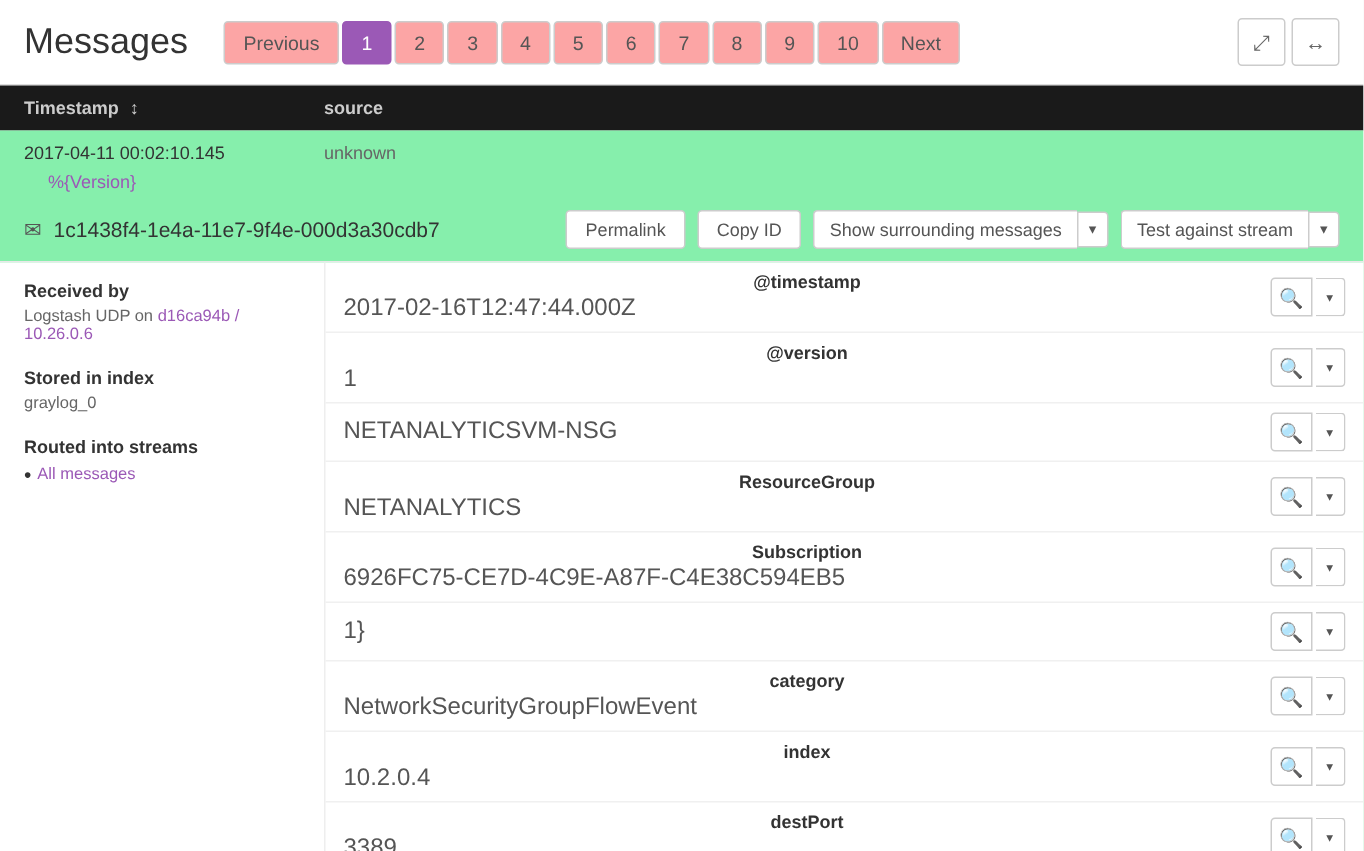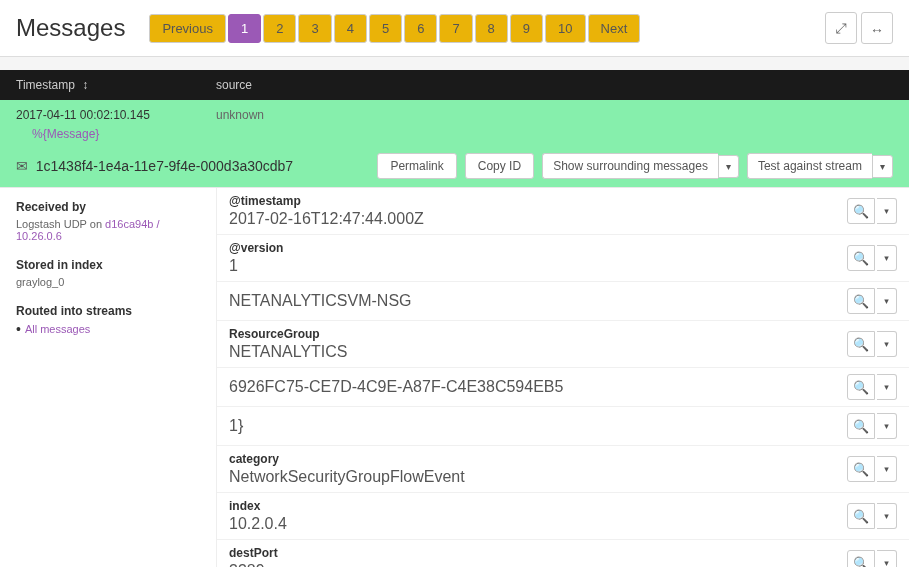--- a/index.html
+++ b/index.html
@@ -22,21 +22,21 @@
 
     .pagination {
       display: flex;
       align-items: center;
       gap: 2px;
     }
 
     .pagination button {
       padding: 6px 12px;
       border: 1px solid #ccc;
-      background: #eab308;
+      background: #fca5a5;
       cursor: pointer;
       font-size: 13px;
       color: #555;
       border-radius: 3px;
     }
 
     .pagination button.active {
       background: #9b59b6;
       border-color: #9b59b6;
       color: #fff;
@@ -61,22 +61,21 @@
       font-size: 14px;
       color: #666;
     }
 
     .table-header {
       background: #1a1a1a;
       color: #ccc;
       display: flex;
       padding: 8px 16px;
       font-size: 12px;
-      font-weight: 400;
-      margin-top: 13px;
+      font-weight: 700;
     }
 
     .col-timestamp { width: 200px; }
     .col-source { flex: 1; }
 
     .message-row {
       background: #86efac;
       border-bottom: 1px solid #e8e8e8;
     }
 
@@ -225,20 +224,21 @@
 
     .field-content {
       flex: 1;
     }
 
     .field-name {
       font-size: 12px;
       font-weight: 600;
       color: #333;
       margin-bottom: 2px;
+      text-align: center;
     }
 
     .field-value {
       font-size: 16px;
       color: #555;
     }
 
     .field-actions {
       display: flex;
       align-items: center;
@@ -309,21 +309,21 @@
   </div>
   <div class="col-source">source</div>
 </div>
 
 <div class="message-row">
   <div class="message-meta">
     <div class="message-timestamp">2017-04-11 00:02:10.145</div>
     <div class="message-source">unknown</div>
   </div>
   <div style="padding: 0 16px 6px;">
-    <a class="message-link">%{Message}</a>
+    <a class="message-link">%{Version}</a>
   </div>
 
   <div class="message-id-row">
     <span class="envelope-icon">✉</span>
     <span class="message-id">1c1438f4-1e4a-11e7-9f4e-000d3a30cdb7</span>
 
     <button class="action-btn">Permalink</button>
 
     <button class="action-btn">Copy ID</button>
 
@@ -398,20 +398,21 @@
       <div class="field-name">ResourceGroup</div>
       <div class="field-value">NETANALYTICS</div>
     </div>
     <div class="field-actions">
       <button class="magnifier-btn">🔍</button>
       <button class="caret-btn">▾</button>
     </div>
   </div>
         <div class="field-row">
     <div class="field-content">
+      <div class="field-name">Subscription</div>
       <div class="field-value">6926FC75-CE7D-4C9E-A87F-C4E38C594EB5</div>
     </div>
     <div class="field-actions">
       <button class="magnifier-btn">🔍</button>
       <button class="caret-btn">▾</button>
     </div>
   </div>
         <div class="field-row">
     <div class="field-content">
       <div class="field-value">1}</div>

